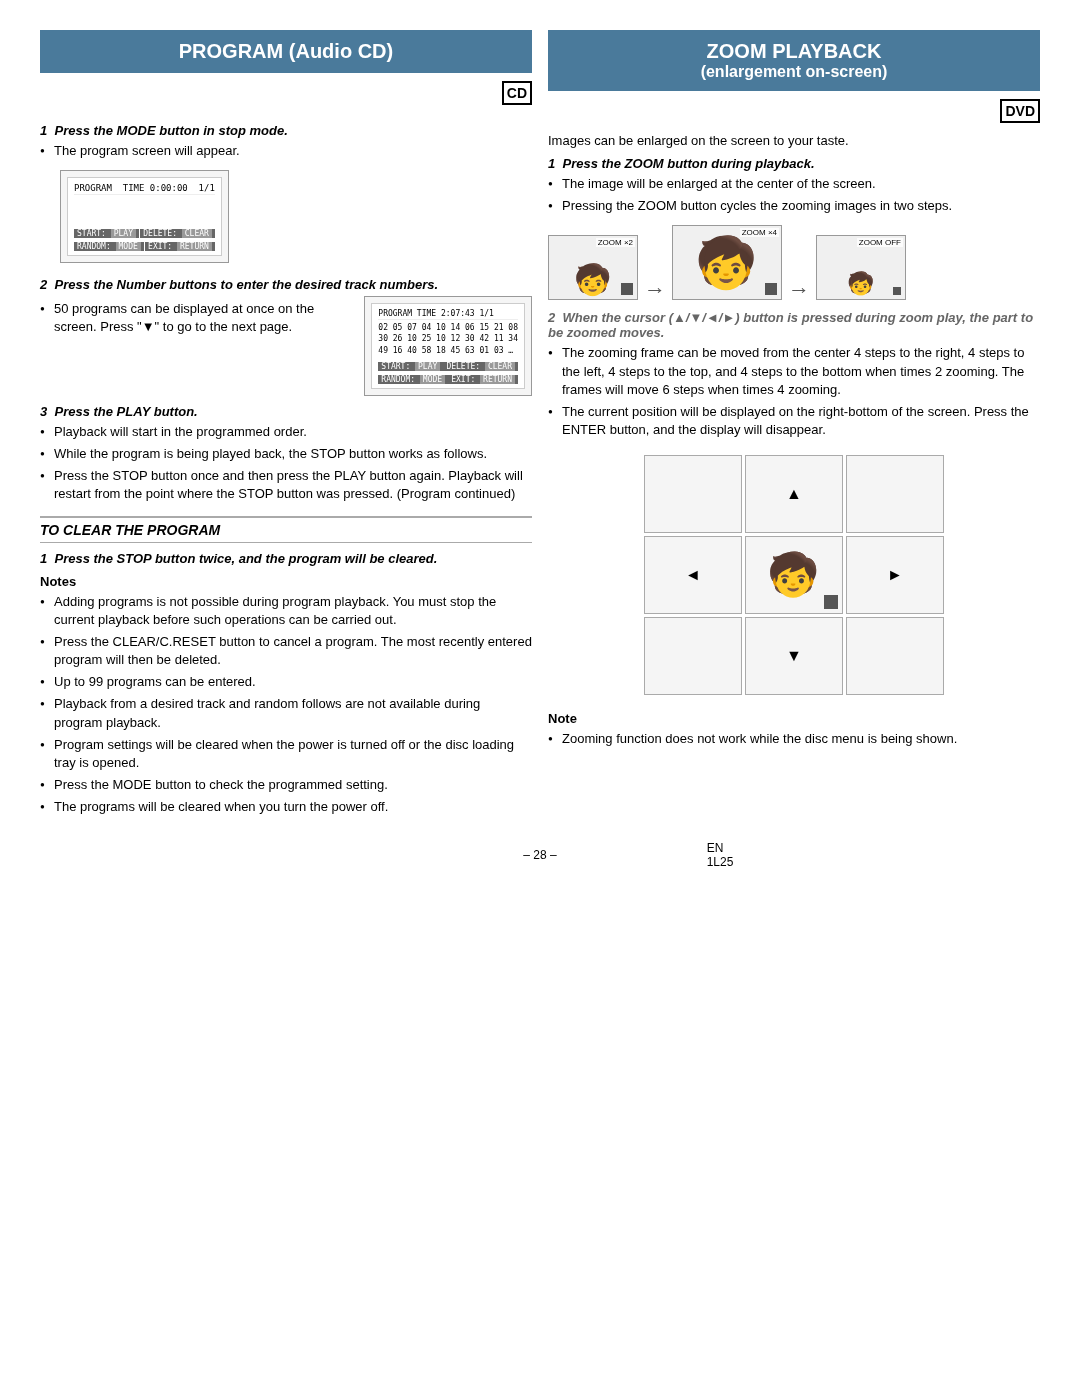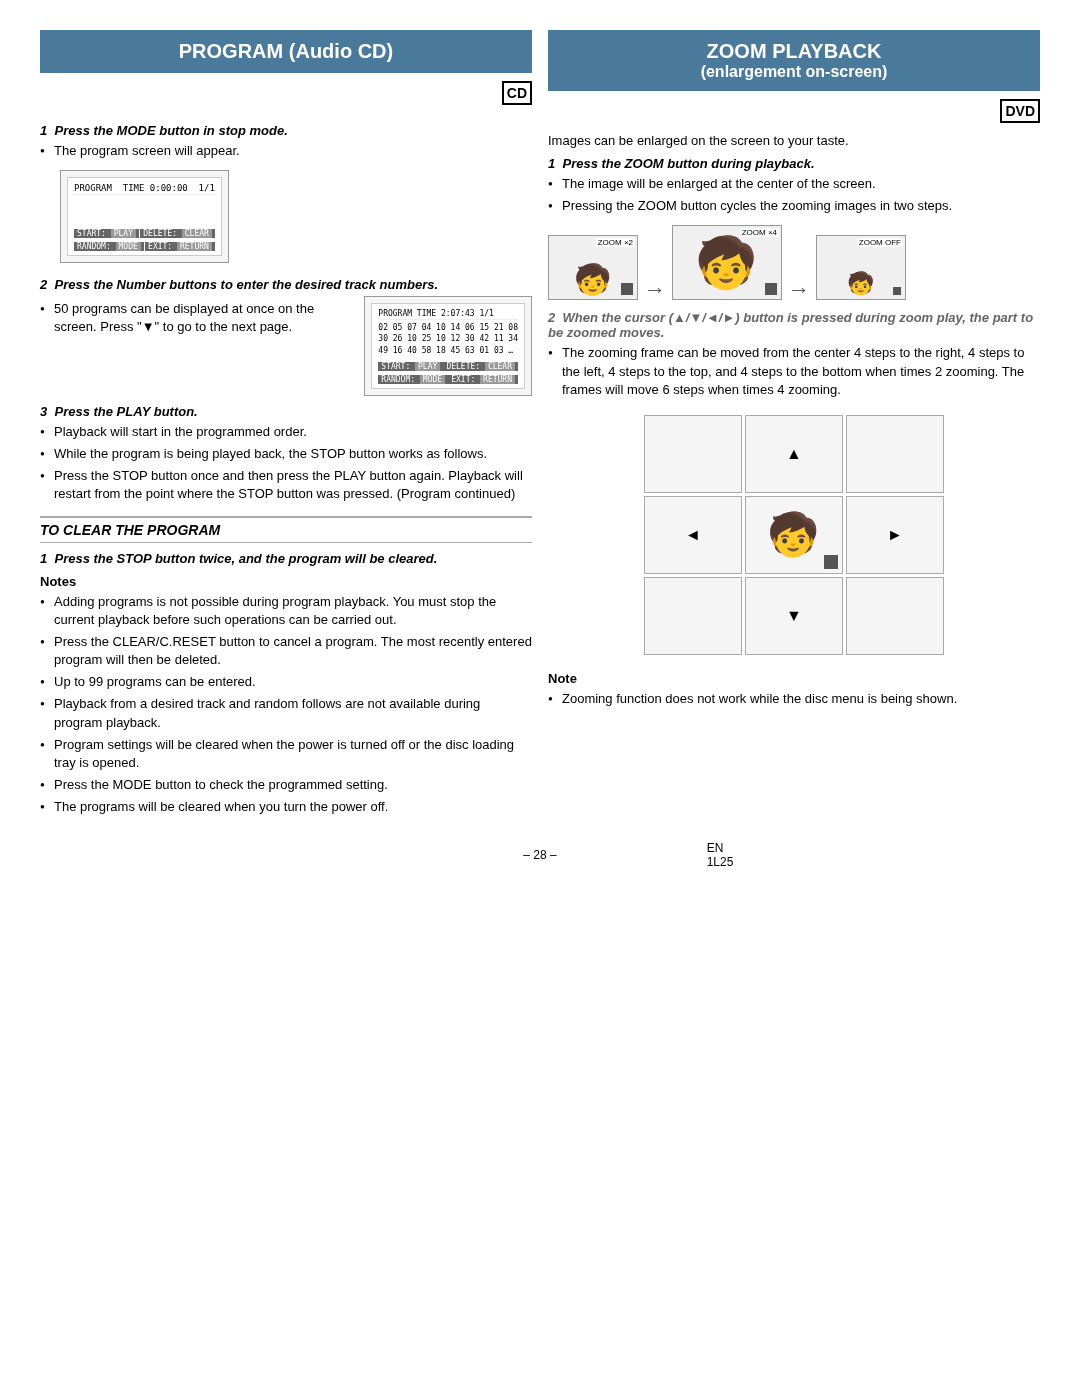--- a/index.html
+++ b/index.html
@@ -355,20 +355,21 @@
             <div style="position:absolute; bottom:4px; right:4px; width:8px; height:8px; background:#555;"></div>
           </div>
         </div>
       </div>
 
       <div class="step-line" style="color:#666; margin-top:8px;">
         <span class="step-number">2&nbsp;&nbsp;</span><span>When the cursor (▲/▼/◄/►) button is pressed during zoom play, the part to be zoomed moves.</span>
       </div>
       <ul class="bullet-list">
         <li>The zooming frame can be moved from the center 4 steps to the right, 4 steps to the left, 4 steps to the top, and 4 steps to the bottom when times 2 zooming. The frames will move 6 steps when times 4 zooming.</li>
+        <li>The current position will be displayed on the right-bottom of the screen. Press the ENTER button, and the display will disappear.</li>
       </ul>
 
       <div class="zoom-grid-container">
         <div style="position:relative; width:300px; height:240px; display:grid; grid-template-columns:1fr 1fr 1fr; grid-template-rows:1fr 1fr 1fr; gap:3px;">
 
           <div style="border:1px solid #aaa; background:#f5f5f5;"></div>
           <div style="border:1px solid #aaa; background:#f5f5f5; display:flex; align-items:center; justify-content:center; font-size:16px;">▲</div>
           <div style="border:1px solid #aaa; background:#f5f5f5;"></div>
 
           <div style="border:1px solid #aaa; background:#f5f5f5; display:flex; align-items:center; justify-content:center; font-size:16px;">◄</div>

